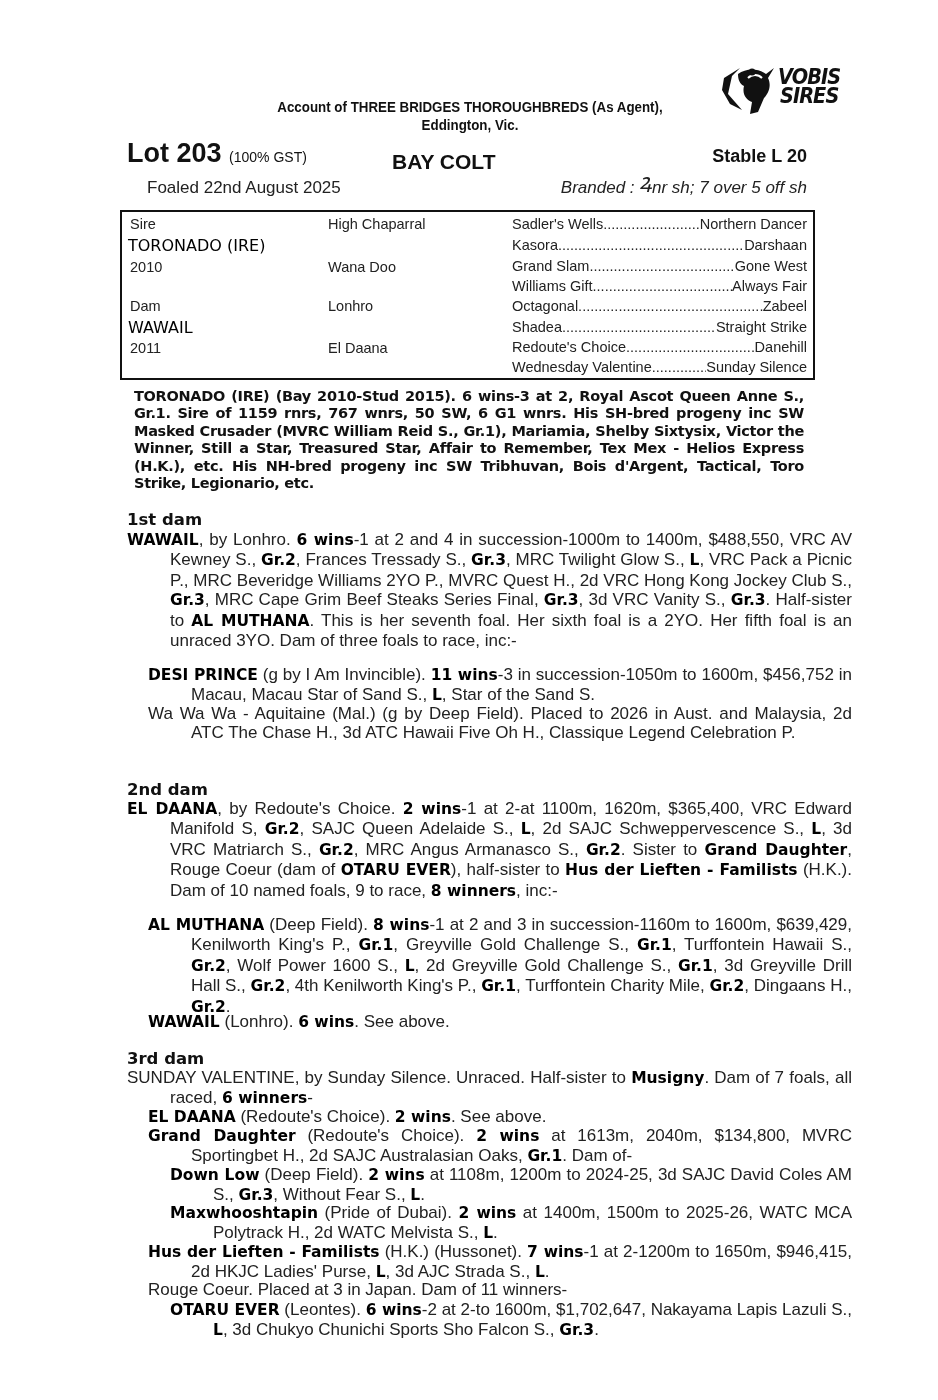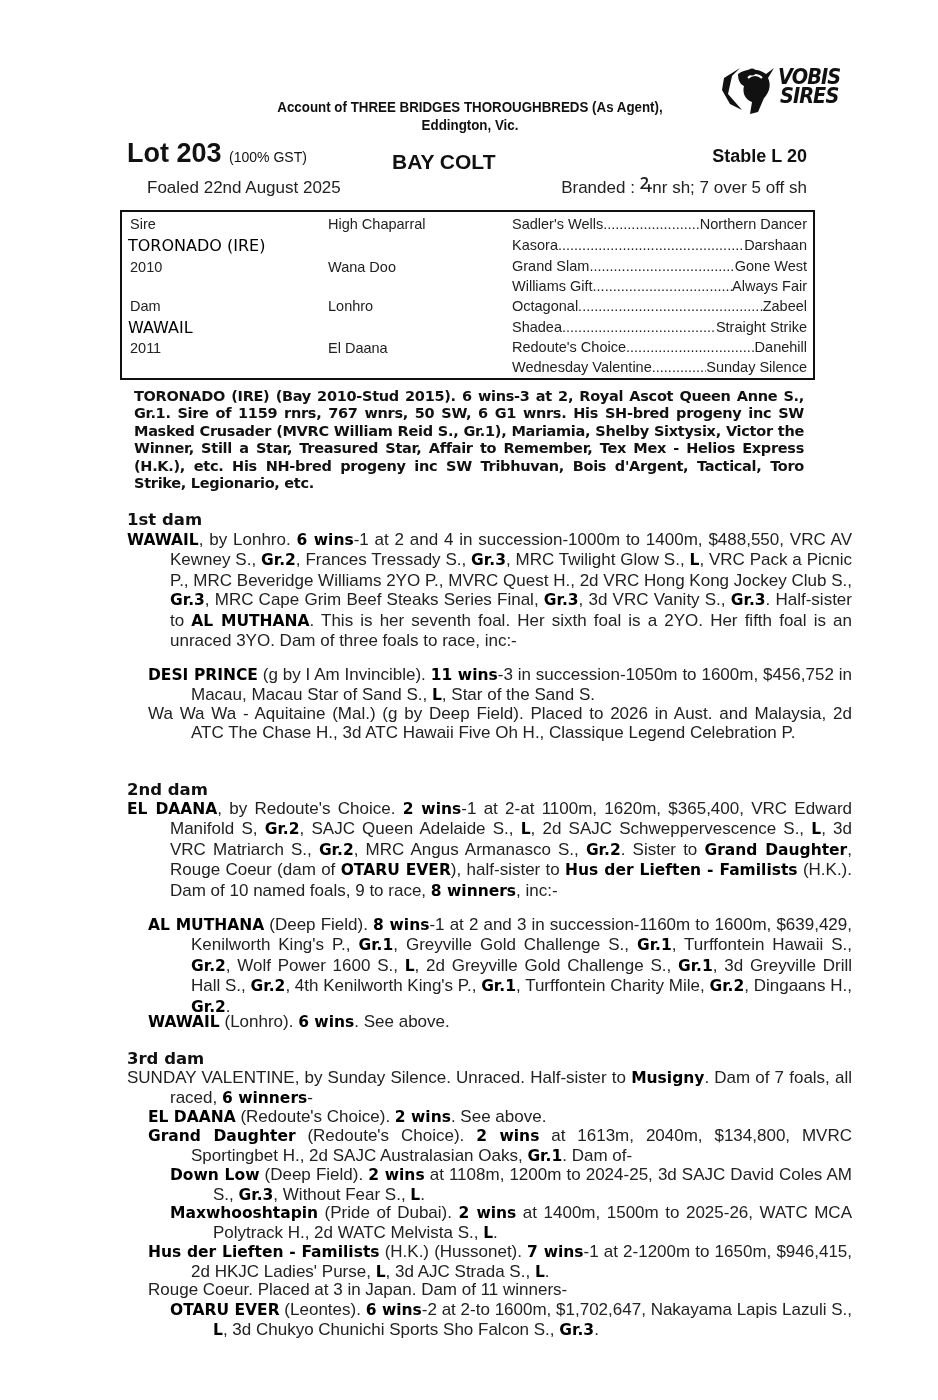--- a/index.html
+++ b/index.html
@@ -7,21 +7,21 @@
   .abs { position: absolute; }
   .logo { left: 718px; top: 64px; width: 140px; height: 52px; text-align: center; }
   .logo-text { position: absolute; left: 60px; top: 4px; font-family: "DejaVu Sans", sans-serif; font-weight: 900; font-style: italic; font-size: 21px; line-height: 19px; letter-spacing: -1px; transform: scaleX(0.92); transform-origin: left; }
   .vendor { left: 130px; width: 680px; top: 98px; text-align: center; font-family: "Liberation Sans", sans-serif; font-weight: bold; font-size: 15.5px; line-height: 18px; transform: scaleX(0.86); transform-origin: center; }
   .lot-row { left: 127px; top: 138px; width: 680px; height: 34px; }
   .lot { position: absolute; left: 0; top: 0; font-weight: bold; font-size: 27px; }
   .gst { font-weight: normal; font-size: 14px; }
   .sex { position: absolute; left: 265px; top: 12px; font-weight: bold; font-size: 21px; }
   .stable { position: absolute; right: 0; top: 8px; font-weight: bold; font-size: 18px; }
   .foaled { left: 127px; top: 178px; font-size: 17px; color: #222; margin-left: 20px; }
-  .brand { right: 131px; top: 178px; font-size: 17px; color: #222; }
+  .brand { right: 131px; top: 178px; font-size: 17px; color: #222; font-style: italic; }
   .brand-glyph { display: inline-block; font-size: 22px; line-height: 14px; position: relative; top: -4px; }
   .pedigree { left: 120px; top: 210px; width: 695px; height: 170px; border: 2px solid #111; box-sizing: border-box; padding-left: 24px; }
   .ped-cell { position: absolute; font-size: 14.5px; color: #222; white-space: nowrap; }
   .ped-bold { font-family: "DejaVu Sans", sans-serif; font-weight: 400; font-size: 16px; color: #000; }
   .ped-g3 { position: absolute; left: 390px; width: 295px; font-size: 14.5px; color: #222; display: flex; white-space: nowrap; }
   .ped-g3 .dots { flex: 1; overflow: hidden; }
   .ped-g3 .dots::before { content: "................................................................................................"; letter-spacing: 0px; }
   .stud { left: 134px; top: 388px; width: 670px; font-family: "DejaVu Sans", sans-serif; font-weight: 900; font-size: 14.5px; line-height: 17.4px; text-align: justify; letter-spacing: -0.3px; }
   .section-h { left: 127px; font-family: "DejaVu Sans", sans-serif; font-weight: bold; font-size: 16.5px; }
   .entry { position: absolute; left: 127px; width: 682px; font-size: 17px; line-height: 19.4px; color: #222; text-align: justify; }

